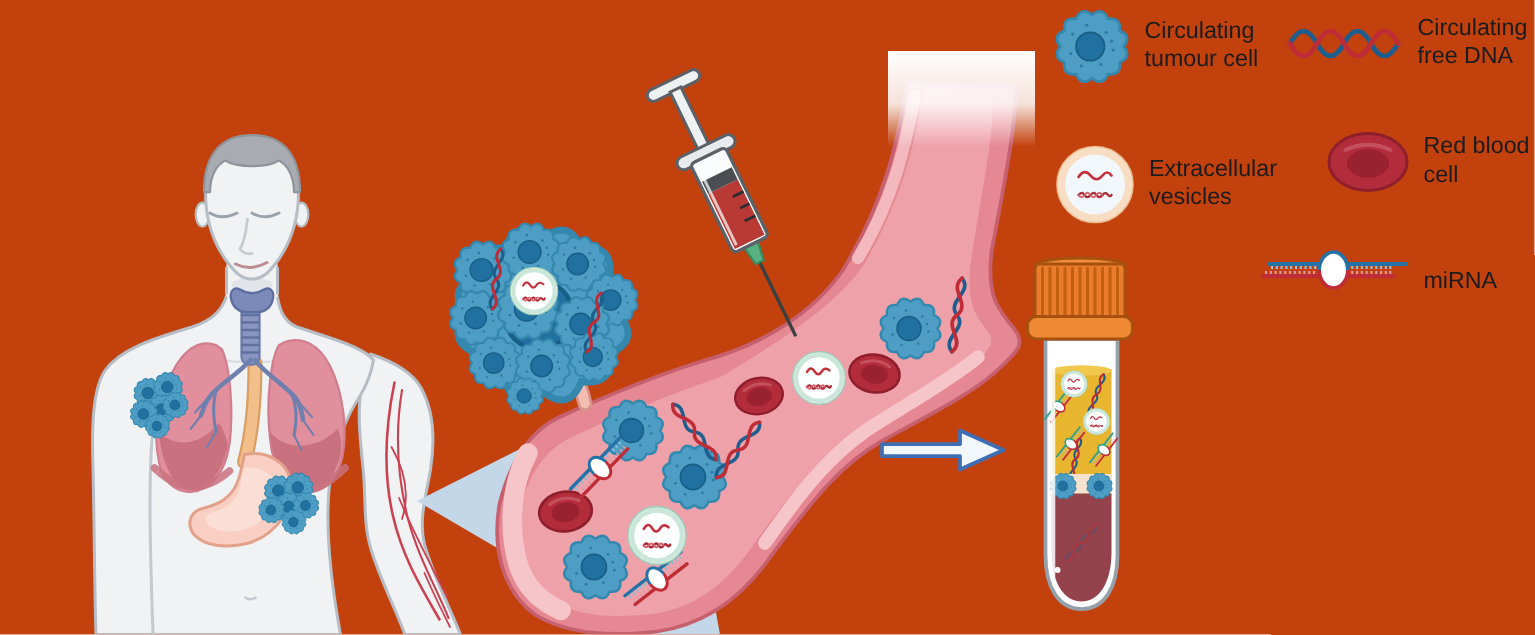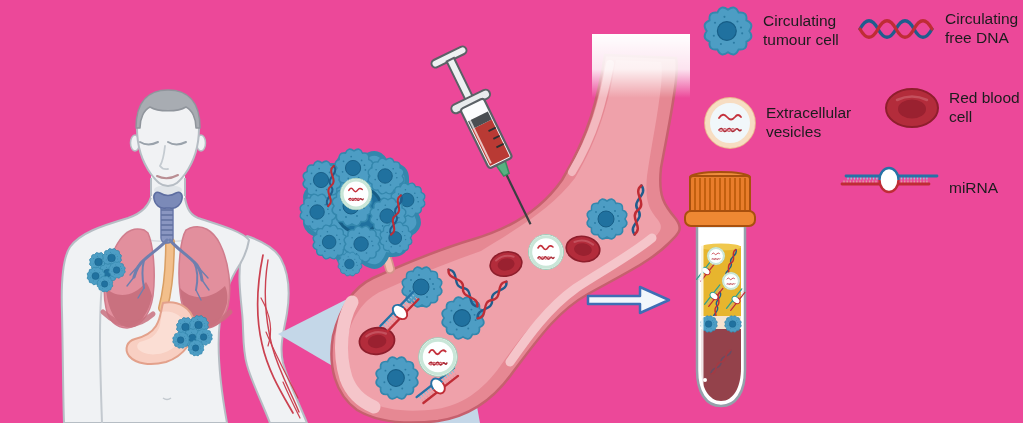--- a/index.html
+++ b/index.html
@@ -1,16 +1,16 @@
 <!DOCTYPE html>
 <html><head>
 <meta charset="utf-8">
 <style>
   html,body{margin:0;padding:0;background:#fff;}
-  .stage{position:relative;width:1023px;height:423px;background:#ec4899;overflow:hidden;
+  .stage{position:relative;width:1023px;height:423px;background:#c2410c;overflow:hidden;
          font-family:"Liberation Sans",sans-serif;}
   .scene{position:absolute;left:0;top:0;}
   .legend-item{position:absolute;display:flex;align-items:center;}
   .legend-icon{flex:0 0 auto;}
   .legend-label{font-size:15.5px;line-height:1.22;color:#1c1c1e;margin-left:9px;}
 </style>
 </head>
 <body>
 
 <div class="stage">

